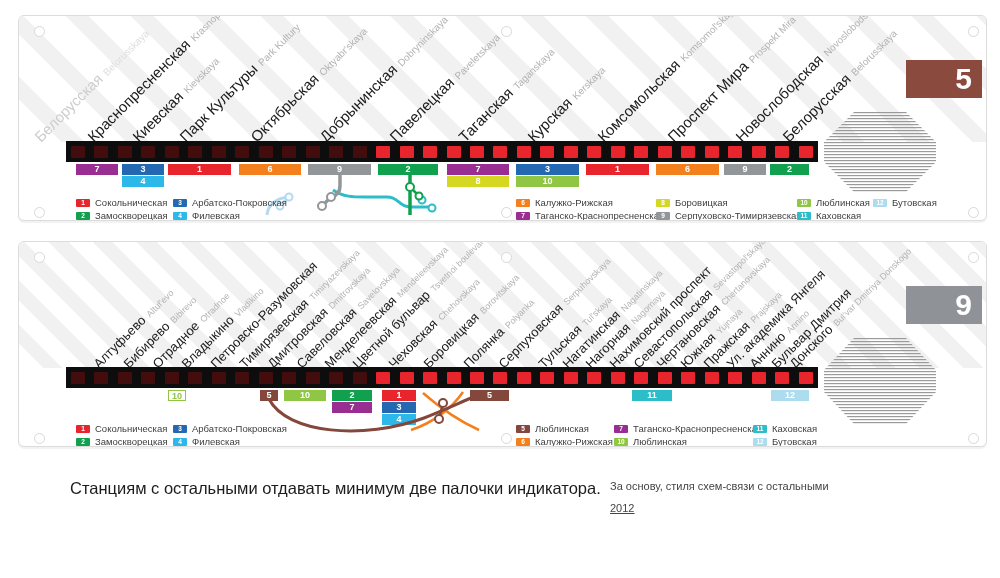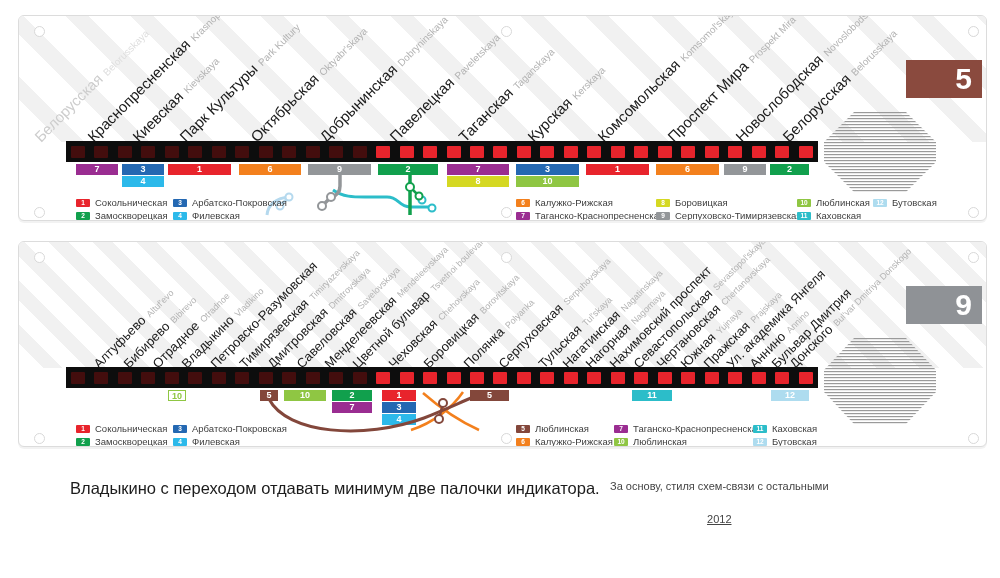--- a/index.html
+++ b/index.html
@@ -49,22 +49,22 @@
 
   .legend{position:absolute;left:0;top:180px;width:100%;height:26px;font-size:9.5px;color:#3d3d3d;}
   .lgcol{position:absolute;top:0;}
   .lgrow{height:13px;line-height:13px;white-space:nowrap;display:flex;align-items:center;}
   .mini{display:inline-block;width:14px;height:8px;border-radius:1px;color:#fff;
         font-size:6.5px;line-height:8px;font-weight:bold;text-align:center;margin-right:5px;flex:0 0 14px;}
 
   .hatch{position:absolute;left:805px;top:96px;}
 
   .caption-left{position:absolute;left:70px;top:478px;font-size:16.5px;line-height:21px;color:#1c1c1c;}
-  .caption-right{position:absolute;left:610px;top:479px;font-size:11px;line-height:14px;color:#444;text-align:center;}
-  .caption-right .year{margin-top:19px;text-decoration:underline;}
+  .caption-right{position:absolute;left:610px;top:479px;font-size:11px;line-height:14px;color:#444;}
+  .caption-right .year{margin-top:8px;text-decoration:underline;}
 </style>
 </head>
 <body>
 
 <div id="page">
 
   <section class="panel p5">
     <div class="stripes"></div>
     <div class="stations">
         <div class="st faded" style="left: 24px;"><span class="nm">Белорусская</span><span class="tr">Belorusskaya</span></div>
@@ -411,19 +411,19 @@
       </div>
   <span class="hole" style="left: 15px; top: 10px;"></span>
       <span class="hole" style="left: 482px; top: 10px;"></span>
       <span class="hole" style="left: 949px; top: 10px;"></span>
       <span class="hole" style="left: 15px; top: 191px;"></span>
       <span class="hole" style="left: 482px; top: 191px;"></span>
       <span class="hole" style="left: 949px; top: 191px;"></span>
     </section>
 
   <div class="caption-left">
-    <div>Владыкино с переходом отдавать минимум две палочки индикатора.</div>
+    <div>Станциям с остальными отдавать минимум две палочки индикатора.</div>
   </div>
   <div class="caption-right">
     <div>За основу, стиля схем-связи с остальными</div>
     <div class="year">2012</div>
   </div>
 </div>
 
 </body></html>

